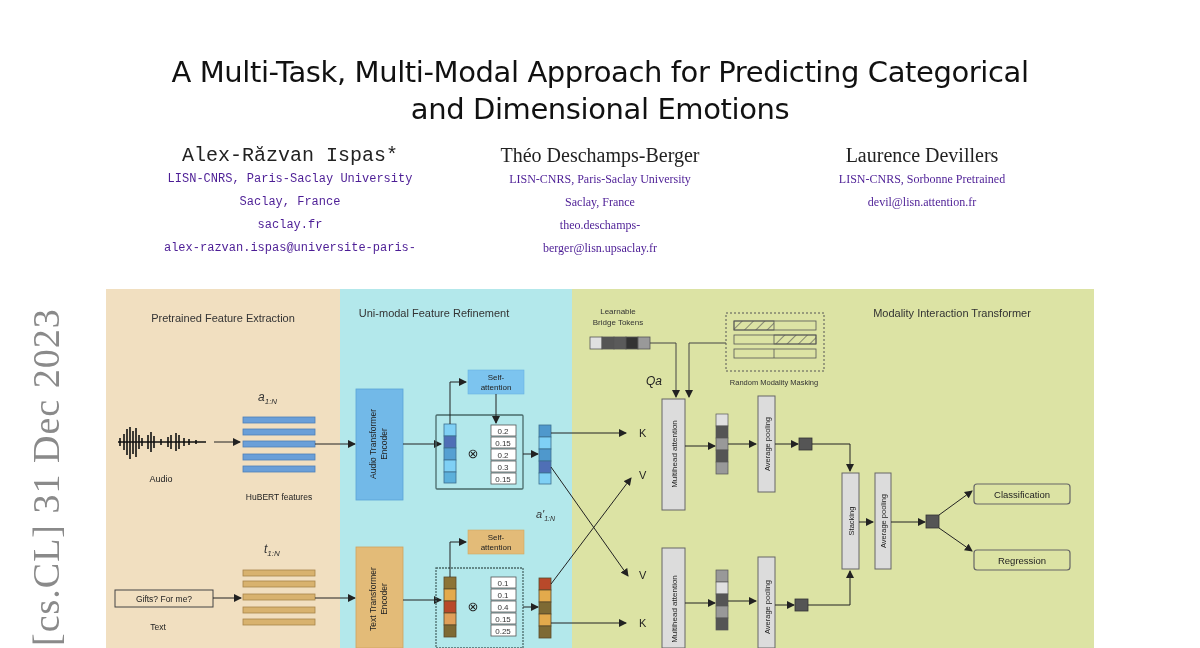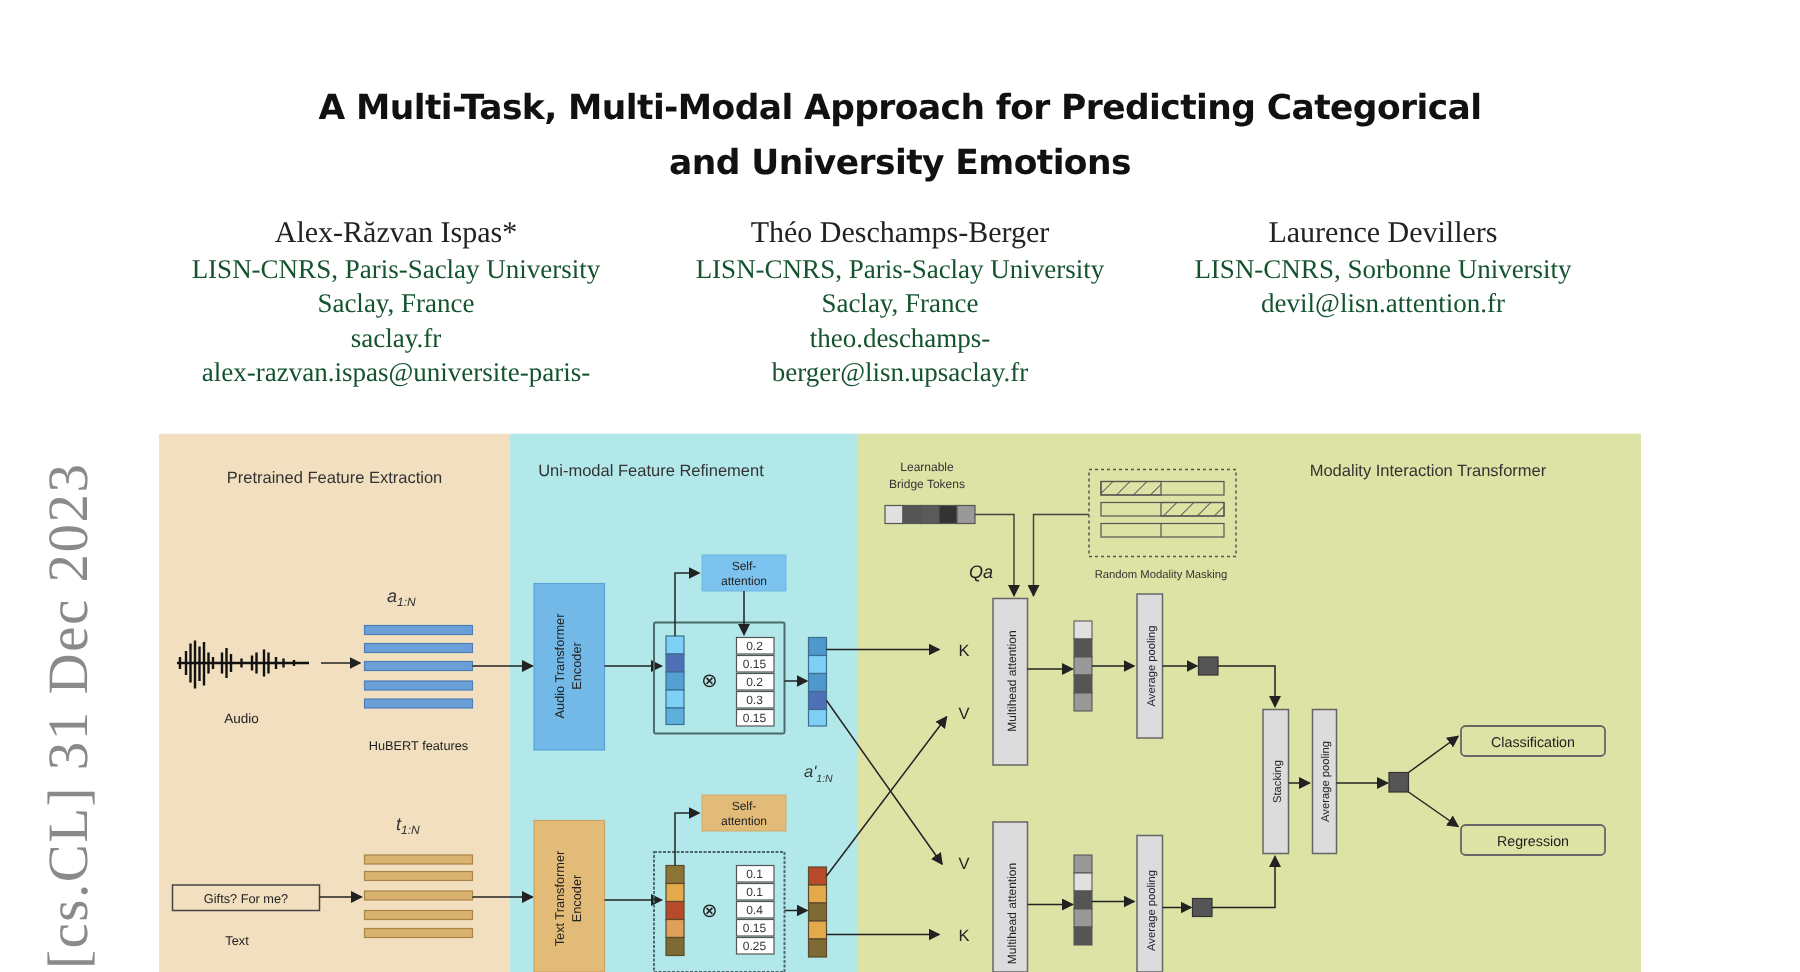--- a/index.html
+++ b/index.html
@@ -1,51 +1,51 @@
 <!DOCTYPE html>
 <html><head>
 <meta charset="utf-8">
 <style>
   html, body { margin:0; padding:0; background:#ffffff; }
   body { width:1200px; height:648px; position:relative; overflow:hidden; font-family:"DejaVu Serif", serif; color:#111; }
-  .title { position:absolute; left:0; top:54px; width:1200px; text-align:center; font-family:"DejaVu Sans", sans-serif; font-weight:bold; font-size:23px; line-height:37px; letter-spacing:-0.4px; color:#111; }
+  .title { position:absolute; left:0; top:54px; width:1200px; text-align:center; font-family:"DejaVu Sans", sans-serif; font-weight:normal; font-size:29px; line-height:37px; letter-spacing:-0.4px; color:#111; }
   .title span { display:block; }
   .author { position:absolute; top:143px; width:320px; text-align:center; font-family:"Liberation Serif", serif; }
   .author .name { font-size:20px; line-height:25px; color:#222; }
-  .author .line { font-size:18px; line-height:23px; color:#14532d; }
+  .author .line { font-size:12px; line-height:23px; color:#4c1d95; }
   .arxiv-id { position:absolute; left:20px; top:296px; width:60px; height:350px; }
   .arxiv-id span { position:absolute; left:0; top:0; white-space:nowrap; transform-origin:0 0; transform:translate(60px, 350px) rotate(-90deg) translate(0,-56px); font-family:"Liberation Serif", serif; font-size:38px; color:#8a8a8a; letter-spacing:1px; }
   .figure { position:absolute; left:106px; top:289px; width:988px; height:369px; }
   svg text { font-family:"Liberation Sans", sans-serif; }
 </style>
 </head>
 <body>
 
 <div class="title">
   <span>A Multi-Task, Multi-Modal Approach for Predicting Categorical</span>
-  <span>and University Emotions</span>
-</div>
-
-<div class="author" style="left:104px;">
+  <span>and Dimensional Emotions</span>
+</div>
+
+<div class="author" style="left:130px;font-family:Liberation Mono, monospace;">
   <div class="name">Alex-Răzvan Ispas*</div>
   <div class="line">LISN-CNRS, Paris-Saclay University</div>
   <div class="line">Saclay, France</div>
   <div class="line">saclay.fr</div>
   <div class="line">alex-razvan.ispas@universite-paris-</div>
 </div>
 <div class="author" style="left:440px;">
   <div class="name">Théo Deschamps-Berger</div>
   <div class="line">LISN-CNRS, Paris-Saclay University</div>
   <div class="line">Saclay, France</div>
   <div class="line">theo.deschamps-</div>
   <div class="line">berger@lisn.upsaclay.fr</div>
 </div>
 <div class="author" style="left:762px;">
   <div class="name">Laurence Devillers</div>
-  <div class="line">LISN-CNRS, Sorbonne University</div>
+  <div class="line">LISN-CNRS, Sorbonne Pretrained</div>
   <div class="line">devil@lisn.attention.fr</div>
 </div>
 
 <div class="arxiv-id">
   <span>[cs.CL]  31 Dec 2023</span>
 </div>
 
 <div class="figure">
 <svg width="988" height="359" viewBox="0 0 988 359" xmlns="http://www.w3.org/2000/svg">
   <defs>

